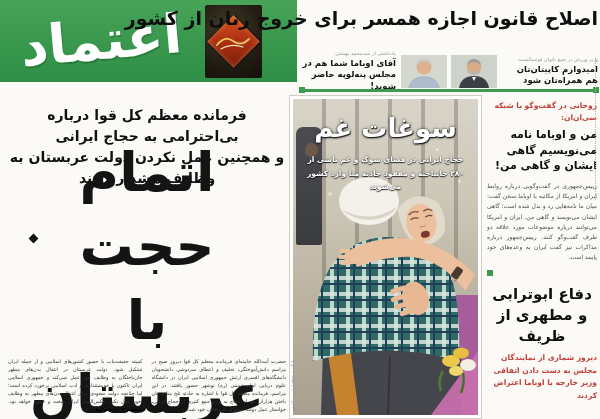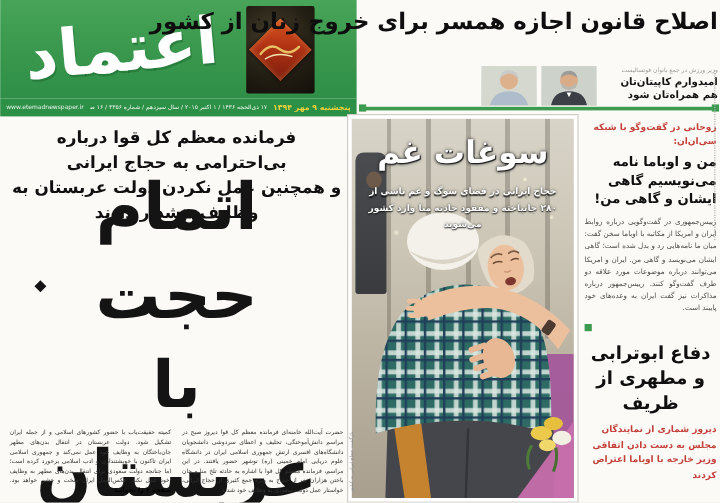--- a/index.html
+++ b/index.html
@@ -126,25 +126,20 @@
   <div class="masthead">
     <div class="logo">اعتماد</div>
     <div class="memorial-stamp">
       <div class="stamp-diamond"></div>
       <svg class="stamp-squiggle" viewBox="0 0 45 34">
         <path d="M6 20 Q14 10 22 16 T38 14" stroke="#e8c064" stroke-width="2" fill="none" stroke-linecap="round"></path>
         <path d="M10 24 Q20 18 32 22" stroke="#f3e3b0" stroke-width="1.2" fill="none" stroke-linecap="round"></path>
       </svg>
     </div>
   </div>
-  <div class="date-strip">
-    <span class="date-fa">پنجشنبه ۹ مهر ۱۳۹۴</span>
-    <span class="date-details">۱۷ ذی‌الحجه ۱۴۳۶ / ۱ اکتبر ۲۰۱۵ / سال سیزدهم / شماره ۳۳۵۶ / ۱۶ صفحه / ۱۰۰۰ تومان</span>
-    <span class="date-site">www.etemadnewspaper.ir</span>
-  </div>
 
   <div class="tr-headline">اصلاح قانون اجازه همسر برای خروج زنان از کشور</div>
 
   <div class="teasers">
     <div class="teaser">
       <div class="cap">
         <div class="t-kicker">وزیر ورزش در جمع بانوان فوتسالیست</div>
         <div class="t-title">امیدوارم کاپیتان‌تان هم همراه‌تان شود</div>
       </div>
       <div class="headshot">
@@ -159,20 +154,24 @@
       </div>
     </div>
     <div class="teaser">
       <div class="headshot">
         <svg viewBox="0 0 46 33">
           <rect width="46" height="33" fill="#d4d8cf"></rect>
           <circle cx="23" cy="12" r="7.5" fill="#dcb18c"></circle>
           <path d="M15 11 Q16 3 23 3.5 Q30 4 31 11 Q27 6.5 23 6.5 Q19 6.5 15 11 Z" fill="#c9c9c7"></path>
           <path d="M7 33 Q10 21 23 21 Q36 21 39 33 Z" fill="#aebccb"></path>
         </svg>
+      </div>
+      <div class="cap">
+        <div class="t-kicker">یادداشتی از سیدمحمد بهشتی</div>
+        <div class="t-title">آقای اوباما شما هم در مجلس پنه‌لوپه حاضر شوید!</div>
       </div>
     </div>
   </div>
   <div class="green-rule">
     <div class="rule-sq-l"></div>
     <div class="rule-sq-r"></div>
   </div>
 
   <div class="lead-kicker">
     <div>فرمانده معظم کل قوا درباره بی‌احترامی به حجاج ایرانی</div>

